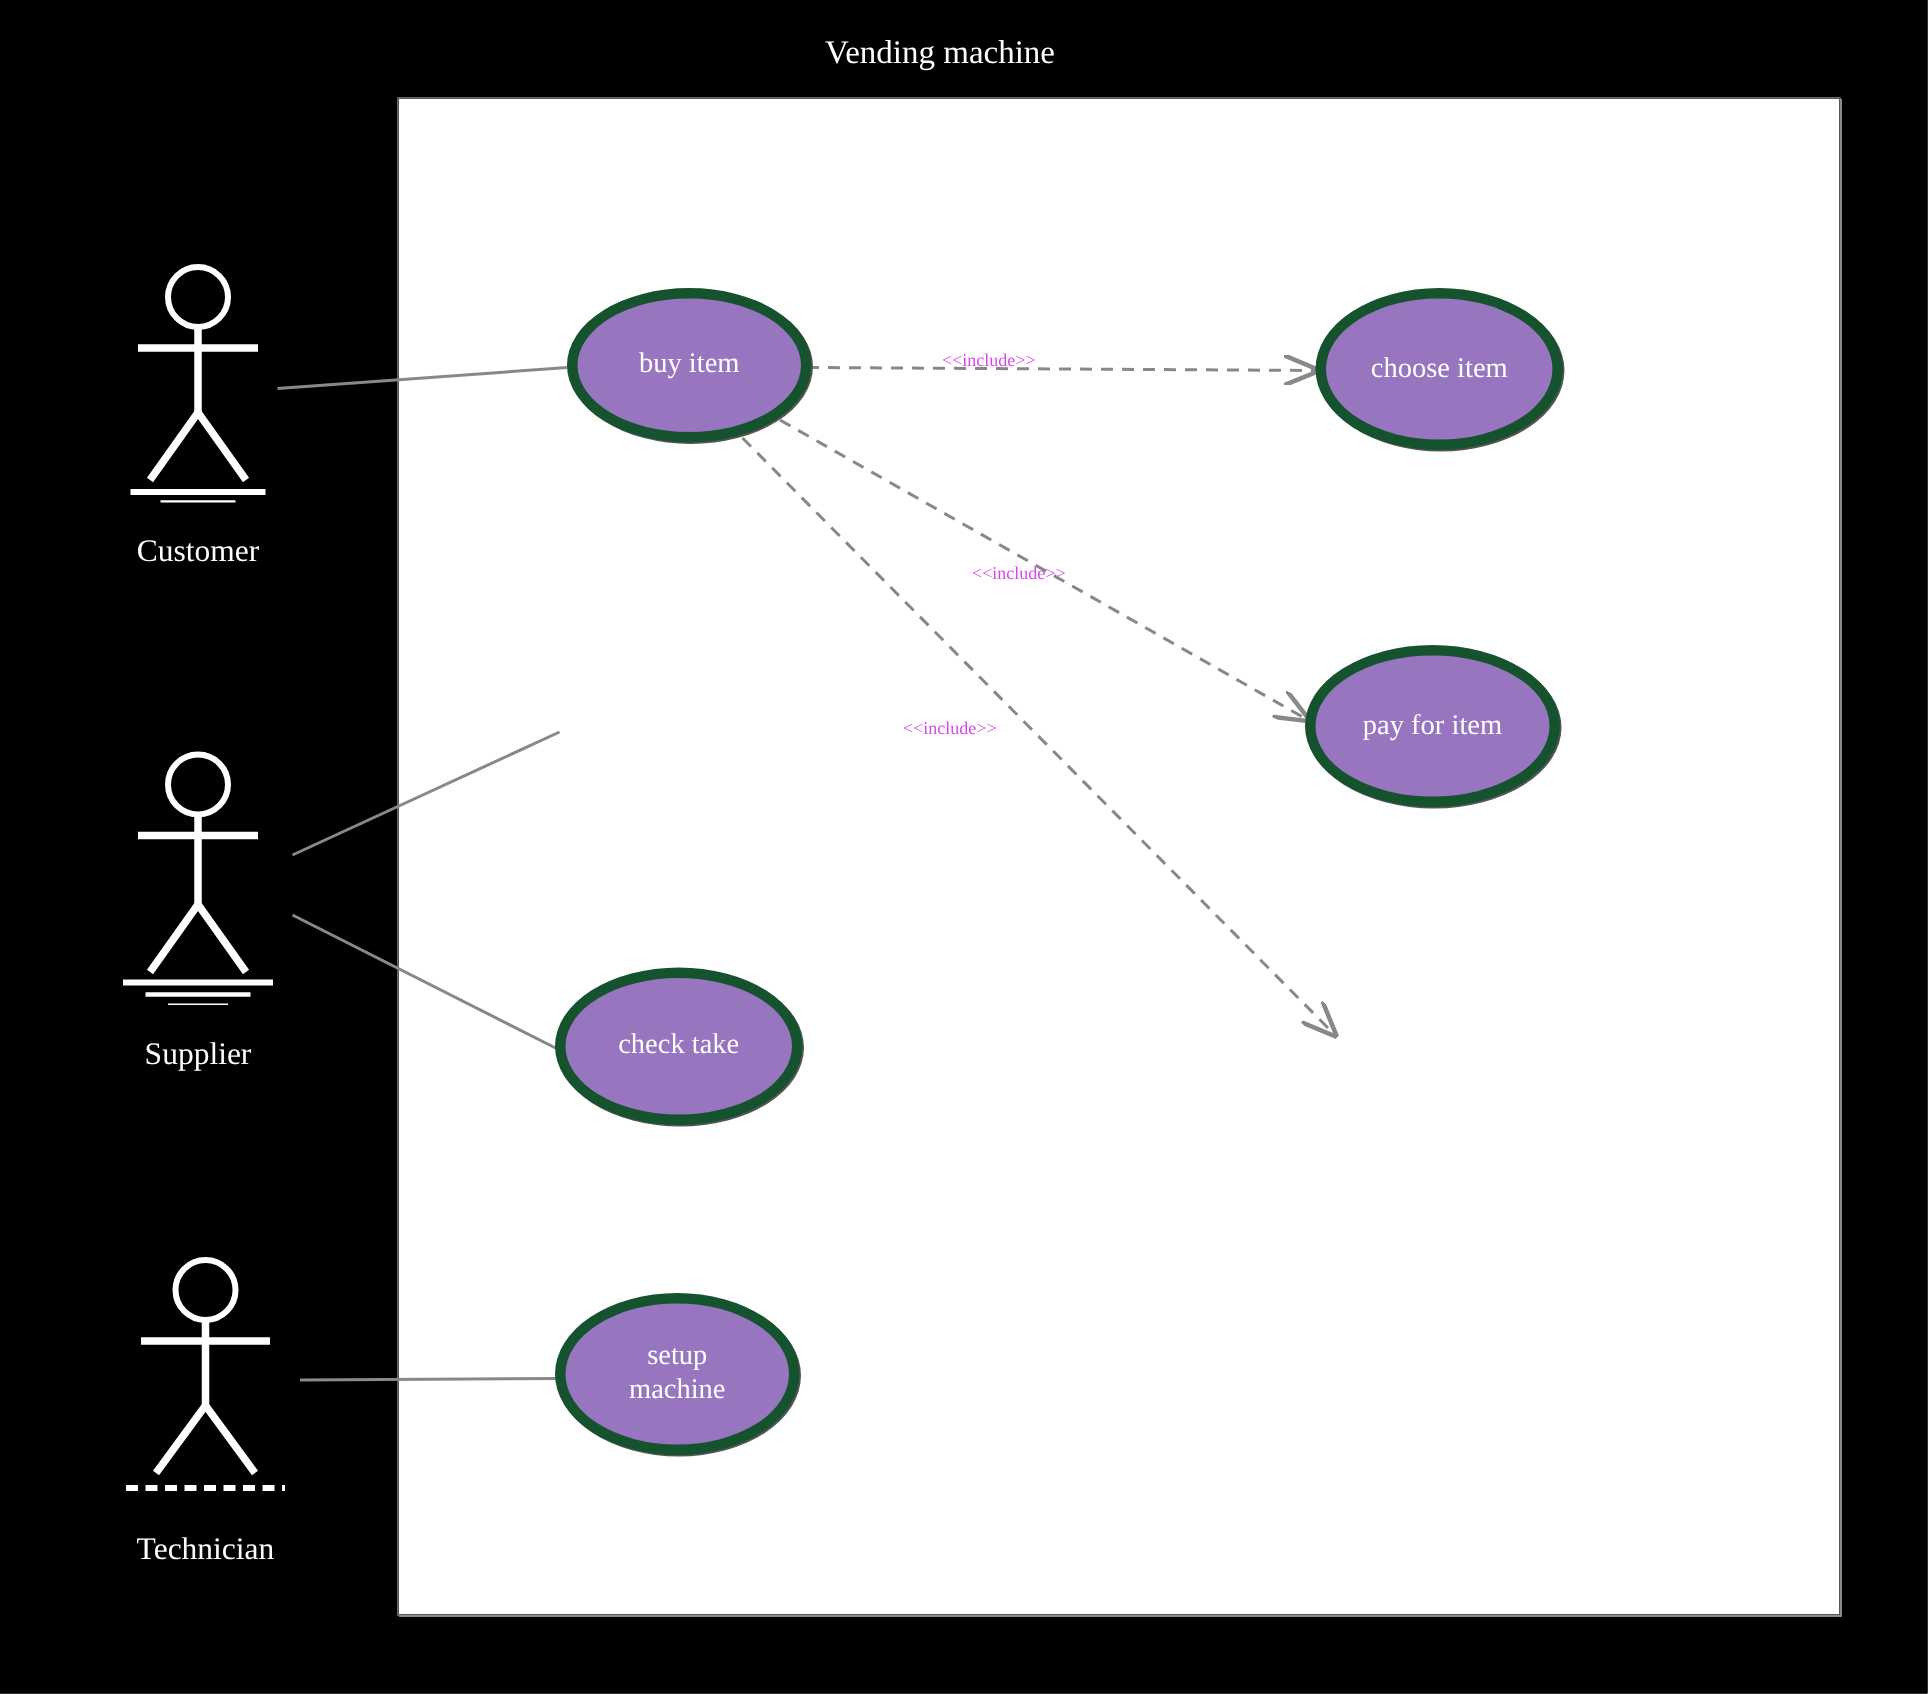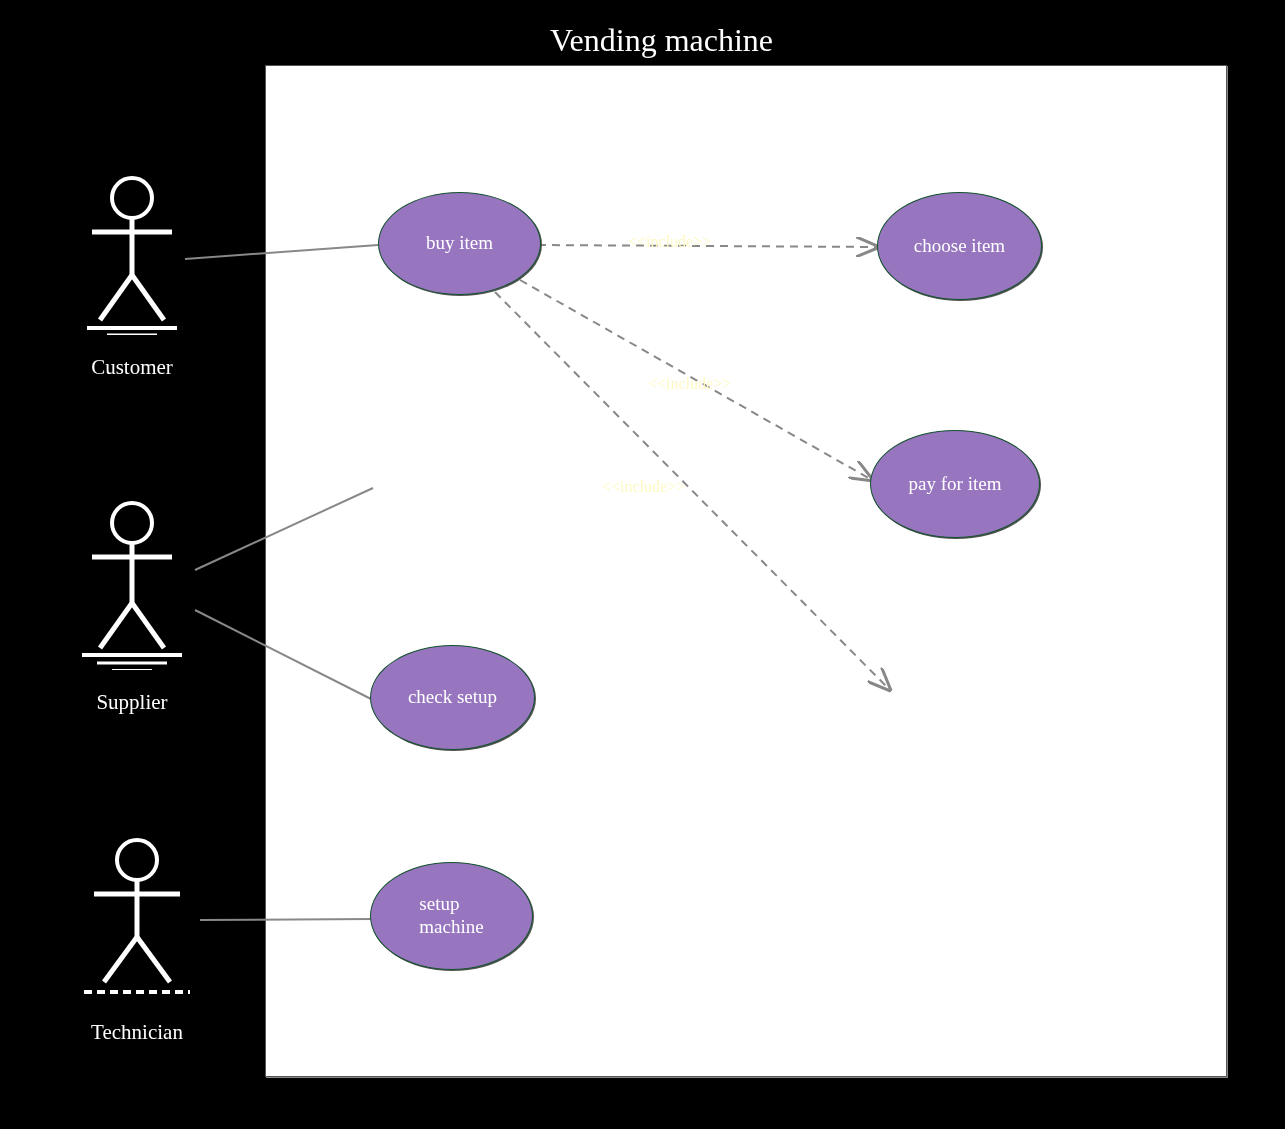--- a/index.html
+++ b/index.html
@@ -30,53 +30,53 @@
   .actor-label {
     color: #fff;
     font-size: 21px;
     margin-top: 20px;
     white-space: nowrap;
   }
   .usecase {
     position: absolute;
     border-radius: 50%;
     background: #9775bf;
-    border: 1px solid #14532d;
+    border: 7px solid #14532d;
     color: #fff;
     display: flex;
     align-items: center;
     justify-content: center;
-    text-align: left;
+    text-align: center;
     font-size: 19px;
     line-height: 1.2;
     padding: 4px;
     box-sizing: border-box;
     box-shadow: 1px 1px 0 #555;
   }
   .edge-label {
     position: absolute;
-    color: #fef9c3;
-    font-size: 16px;
+    color: #d946ef;
+    font-size: 12px;
     background: transparent;
   }
   svg.connectors {
     position: absolute;
     left: 0; top: 0;
     width: 1285px;
     height: 1129px;
     pointer-events: none;
   }
 </style>
 </head>
 <body>
 
 <div class="canvas">
 
   <div class="system-box" style="left:265px; top:65px; width:960px; height:1010px;"></div>
-  <div class="edge-label" style="left:550px; top:22px; color:#fff; font-size:32px;">Vending machine</div>
+  <div class="edge-label" style="left:550px; top:22px; color:#fff; font-size:22px;">Vending machine</div>
 
   <svg class="connectors">
     <defs>
       <marker id="arrow" markerWidth="12" markerHeight="10" refX="11" refY="5" orient="auto">
         <path d="M0,0 L12,5 L0,10" fill="none" stroke="#888" stroke-width="1.5"></path>
       </marker>
     </defs>
     
     <line x1="185" y1="259" x2="378" y2="245" stroke="#888" stroke-width="2"></line>
     
@@ -133,21 +133,21 @@
     </svg>
     <div class="actor-label">Technician</div>
   </div>
 
   <div class="usecase" style="left:378px; top:192px; width:163px; height:103px;">
     <span>buy item</span>
   </div>
 
 
   <div class="usecase" style="left:370px; top:645px; width:165px; height:105px;">
-    <span>check setup</span>
+    <span>check take</span>
   </div>
 
   <div class="usecase" style="left:877px; top:192px; width:165px; height:108px;">
     <span>choose item</span>
   </div>
 
   <div class="usecase" style="left:370px; top:862px; width:163px; height:108px; white-space:pre-line;">
     <span>setup
 machine</span>
   </div>

